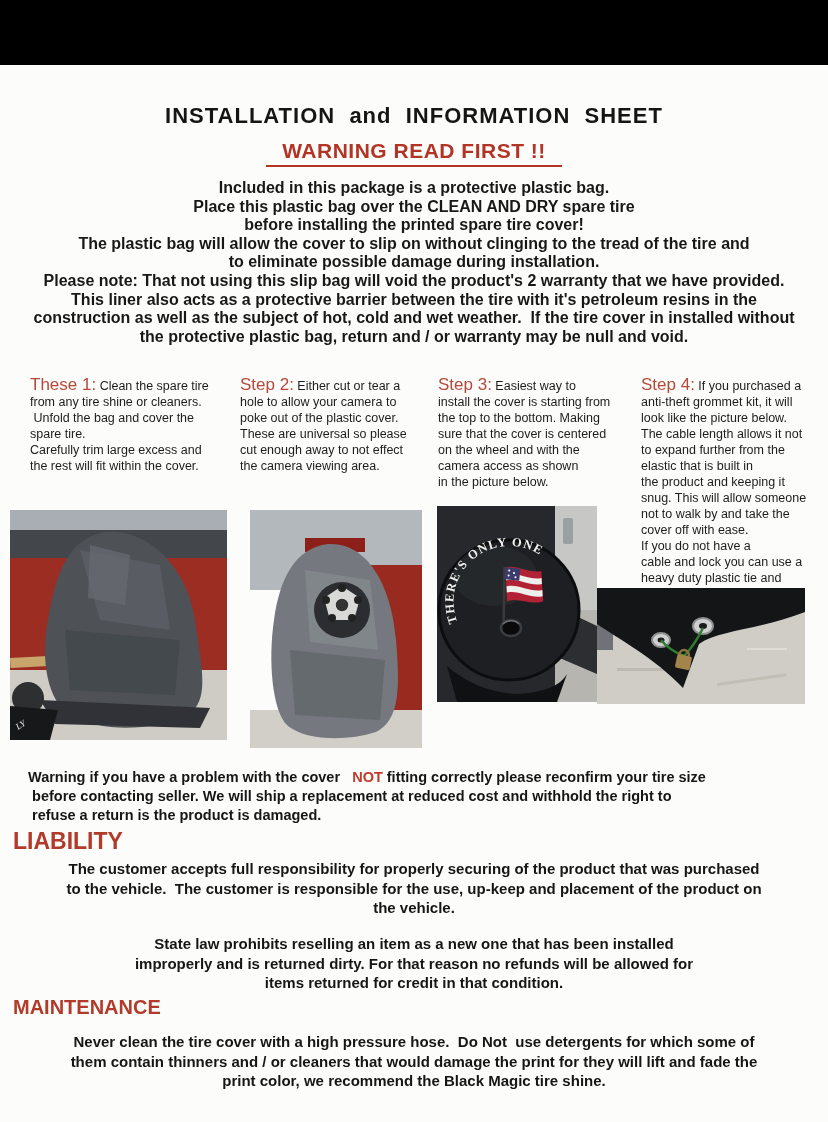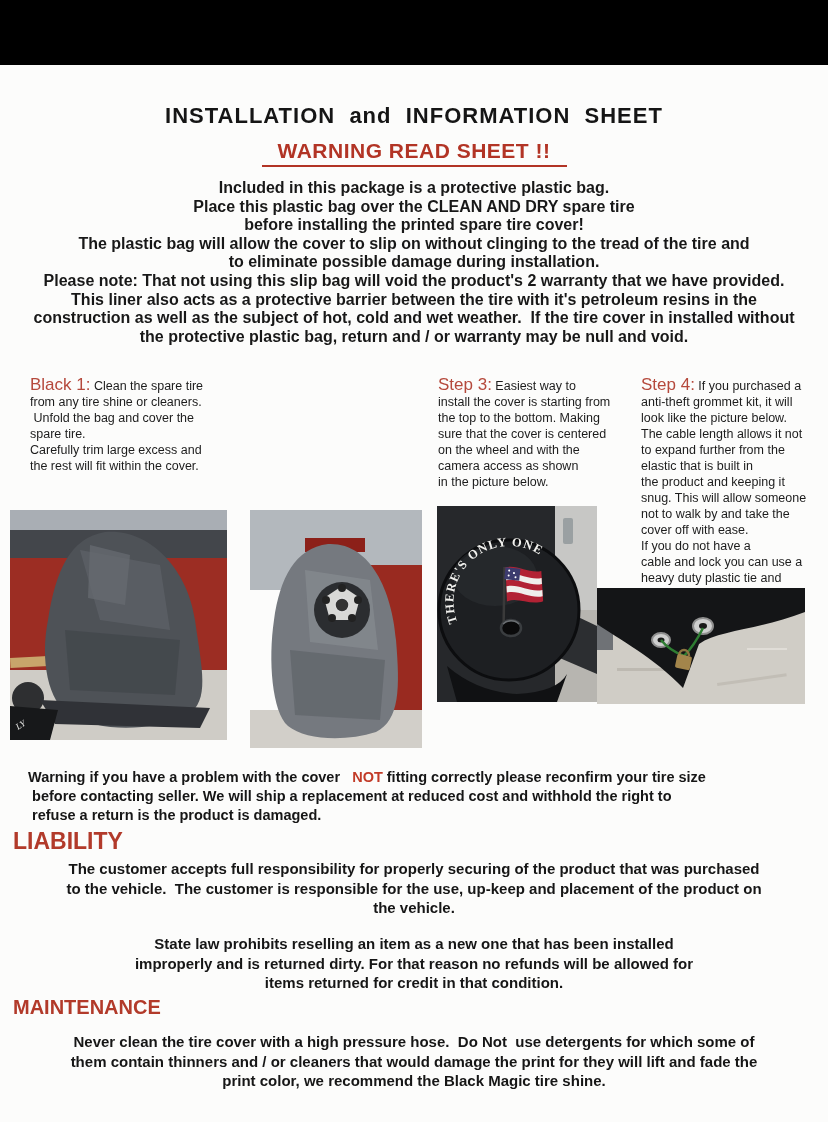--- a/index.html
+++ b/index.html
@@ -44,39 +44,45 @@
 </style>
 </head>
 <body>
 
 <div id="shot">
   <div id="page">
 
     <div class="doc-title">INSTALLATION  and  INFORMATION  SHEET</div>
 
     <div class="warn-wrap">
-      <span class="warn-head">WARNING READ SHEET !!</span>
+      <span class="warn-head">WARNING READ FIRST !!</span>
     </div>
 
     <div class="intro">Included in this package is a protective plastic bag.
 Place this plastic bag over the CLEAN AND DRY spare tire
 before installing the printed spare tire cover!
 The plastic bag will allow the cover to slip on without clinging to the tread of the tire and
 to eliminate possible damage during installation.
 Please note: That not using this slip bag will void the product's 2 warranty that we have provided.
 This liner also acts as a protective barrier between the tire with it's petroleum resins in the
 construction as well as the subject of hot, cold and wet weather.  If the tire cover in installed without
 the protective plastic bag, return and / or warranty may be null and void.</div>
 
-    <p class="step step1"><span class="lbl">Black 1:</span><span> Clean the spare tire
+    <p class="step step1"><span class="lbl">These 1:</span><span> Clean the spare tire
 from any tire shine or cleaners.
  Unfold the bag and cover the
 spare tire.
 Carefully trim large excess and
 the rest will fit within the cover.</span></p>
+    <p class="step step2"><span class="lbl">Step 2:</span><span> Either cut or tear a
+hole to allow your camera to
+poke out of the plastic cover.
+These are universal so please
+cut enough away to not effect
+the camera viewing area.</span></p>
     <p class="step step3"><span class="lbl">Step 3:</span><span> Easiest way to
 install the cover is starting from
 the top to the bottom. Making
 sure that the cover is centered
 on the wheel and with the
 camera access as shown
 in the picture below.</span></p>
     <p class="step step4"><span class="lbl">Step 4:</span><span> If you purchased a
 anti-theft grommet kit, it will
 look like the picture below.

